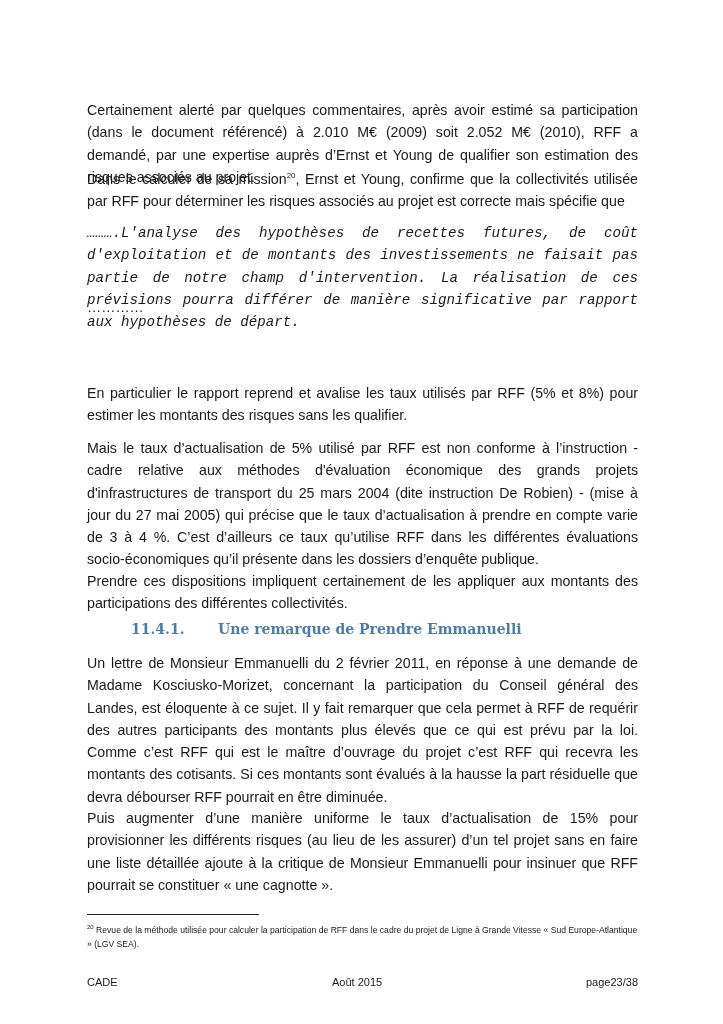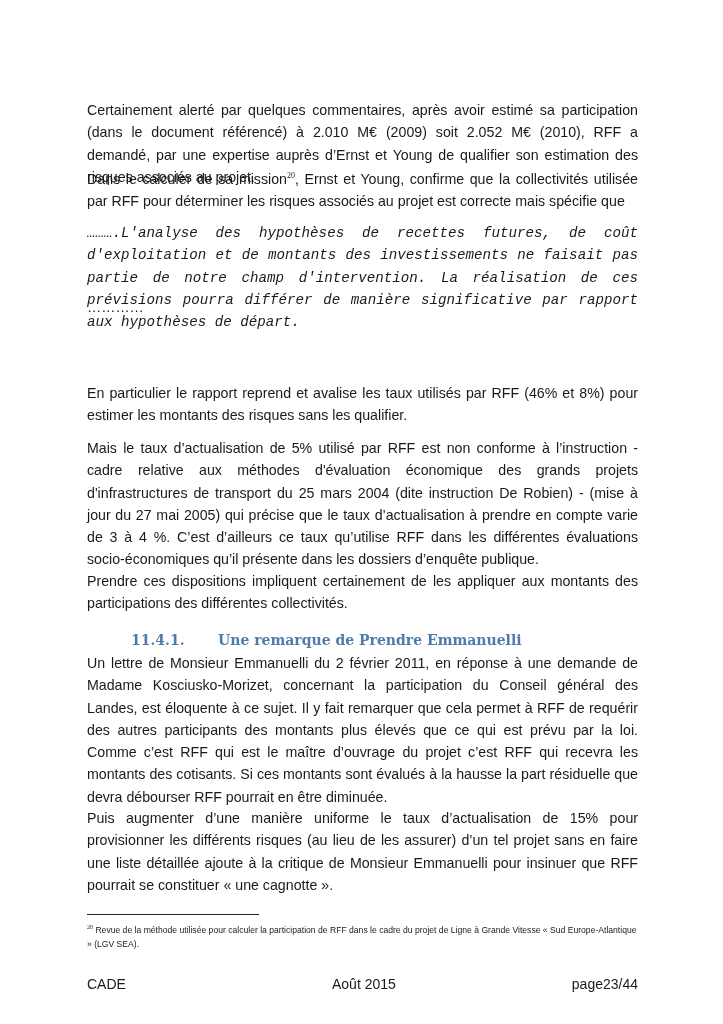--- a/index.html
+++ b/index.html
@@ -2,61 +2,61 @@
 <html><head>
 <meta charset="utf-8">
 <style>
   html, body { margin: 0; padding: 0; background: #ffffff; }
   body { width: 723px; height: 1024px; position: relative; overflow: hidden;
          font-family: "Liberation Sans", "DejaVu Sans", sans-serif; color: #1a1a1a; }
   .page { position: absolute; left: 0; top: 12px; width: 723px; height: 1024px; }
   .p { position: absolute; left: 87px; width: 551px; font-size: 14.2px; line-height: 22.3px;
        text-align: justify; margin: 0; }
   .p.italic { font-style: italic; font-family: Liberation Mono, monospace; }
-  .sup { font-size: 8px; vertical-align: super; line-height: 0; font-family: Liberation Serif, serif; }
+  .sup { font-size: 8px; vertical-align: super; line-height: 0; }
   .heading { position: absolute; left: 131px; top: 609px; font-family: "DejaVu Serif", "Liberation Serif", serif;
              font-weight: bold; font-size: 14px; color: #4f7bab; margin: 0; }
-  .heading .num { display: inline-block; width: 87px; margin-top: 11px; }
+  .heading .num { display: inline-block; width: 87px; }
   .fn-rule { position: absolute; left: 87px; top: 902px; width: 172px; height: 1px; background: #222; }
   .footnote { position: absolute; left: 87px; top: 911px; width: 551px; font-size: 8.6px; line-height: 14px; margin: 0; }
   .footnote .sup { font-size: 6px; }
-  .footer { position: absolute; top: 964px; left: 87px; width: 551px; height: 18px; font-size: 14px; }
+  .footer { position: absolute; top: 964px; left: 87px; width: 551px; height: 18px; font-size: 11px; }
   .footer .left { position: absolute; left: 0; }
   .footer .center { position: absolute; left: 245px; text-align: right; }
   .footer .right { position: absolute; right: 0; }
 </style>
 </head>
 <body>
 
 <div class="page">
 
   <p class="p" style="top:87px">Certainement alerté par quelques commentaires, après avoir estimé sa participation (dans le document référencé) à 2.010 M€ (2009) soit 2.052 M€ (2010), RFF a demandé, par une expertise auprès d’Ernst et Young de qualifier son estimation des risques associés au projet.</p>
 
   <p class="p" style="top:156px"><span>Dans le calculer de sa mission</span><span class="sup">20</span><span>, Ernst et Young, confirme que la collectivités utilisée par RFF pour déterminer les risques associés au projet est correcte mais spécifie que</span></p>
 
   <p class="p italic" style="top:210px">……….L'analyse des hypothèses de recettes futures, de coût d'exploitation et de montants des investissements ne faisait pas partie de notre champ d'intervention. La réalisation de ces prévisions pourra différer de manière significative par rapport aux hypothèses de départ.</p>
 
   <p class="p" style="top:284px">…………</p>
 
 
-  <p class="p" style="top:370px">En particulier le rapport reprend et avalise les taux utilisés par RFF (46% et 8%) pour estimer les montants des risques sans les qualifier.</p>
+  <p class="p" style="top:370px">En particulier le rapport reprend et avalise les taux utilisés par RFF (5% et 8%) pour estimer les montants des risques sans les qualifier.</p>
 
   <p class="p" style="top:425px">Mais le taux d’actualisation de 5% utilisé par RFF est non conforme à l’instruction - cadre relative aux méthodes d'évaluation économique des grands projets d'infrastructures de transport du 25 mars 2004 (dite instruction De Robien) - (mise à jour du 27 mai 2005) qui précise que le taux d’actualisation à prendre en compte varie de 3 à 4 %. C’est d’ailleurs ce taux qu’utilise RFF dans les différentes évaluations socio-économiques qu’il présente dans les dossiers d’enquête publique.</p>
 
   <p class="p" style="top:558px">Prendre ces dispositions impliquent certainement de les appliquer aux montants des participations des différentes collectivités.</p>
 
   <h3 class="heading"><span class="num">11.4.1.</span><span>Une remarque de Prendre Emmanuelli</span></h3>
 
   <p class="p" style="top:640px">Un lettre de Monsieur Emmanuelli du 2 février 2011, en réponse à une demande de Madame Kosciusko-Morizet, concernant la participation du Conseil général des Landes, est éloquente à ce sujet. Il y fait remarquer que cela permet à RFF de requérir des autres participants des montants plus élevés que ce qui est prévu par la loi. Comme c’est RFF qui est le maître d’ouvrage du projet c’est RFF qui recevra les montants des cotisants. Si ces montants sont évalués à la hausse la part résiduelle que devra débourser RFF pourrait en être diminuée.</p>
 
   <p class="p" style="top:795px">Puis augmenter d’une manière uniforme le taux d’actualisation de 15% pour provisionner les différents risques (au lieu de les assurer) d’un tel projet sans en faire une liste détaillée ajoute à la critique de Monsieur Emmanuelli pour insinuer que RFF pourrait se constituer « une cagnotte ».</p>
 
   <div class="fn-rule"></div>
 
   <p class="footnote"><span class="sup">20</span> <span>Revue de la méthode utilisée pour calculer la participation de RFF dans le cadre du projet de Ligne à Grande Vitesse « Sud Europe-Atlantique » (LGV SEA).</span></p>
 
   <div class="footer">
     <span class="left">CADE</span>
     <span class="center">Août 2015</span>
-    <span class="right">page23/44</span>
+    <span class="right">page23/38</span>
   </div>
 
 </div>
 
 </body></html>

